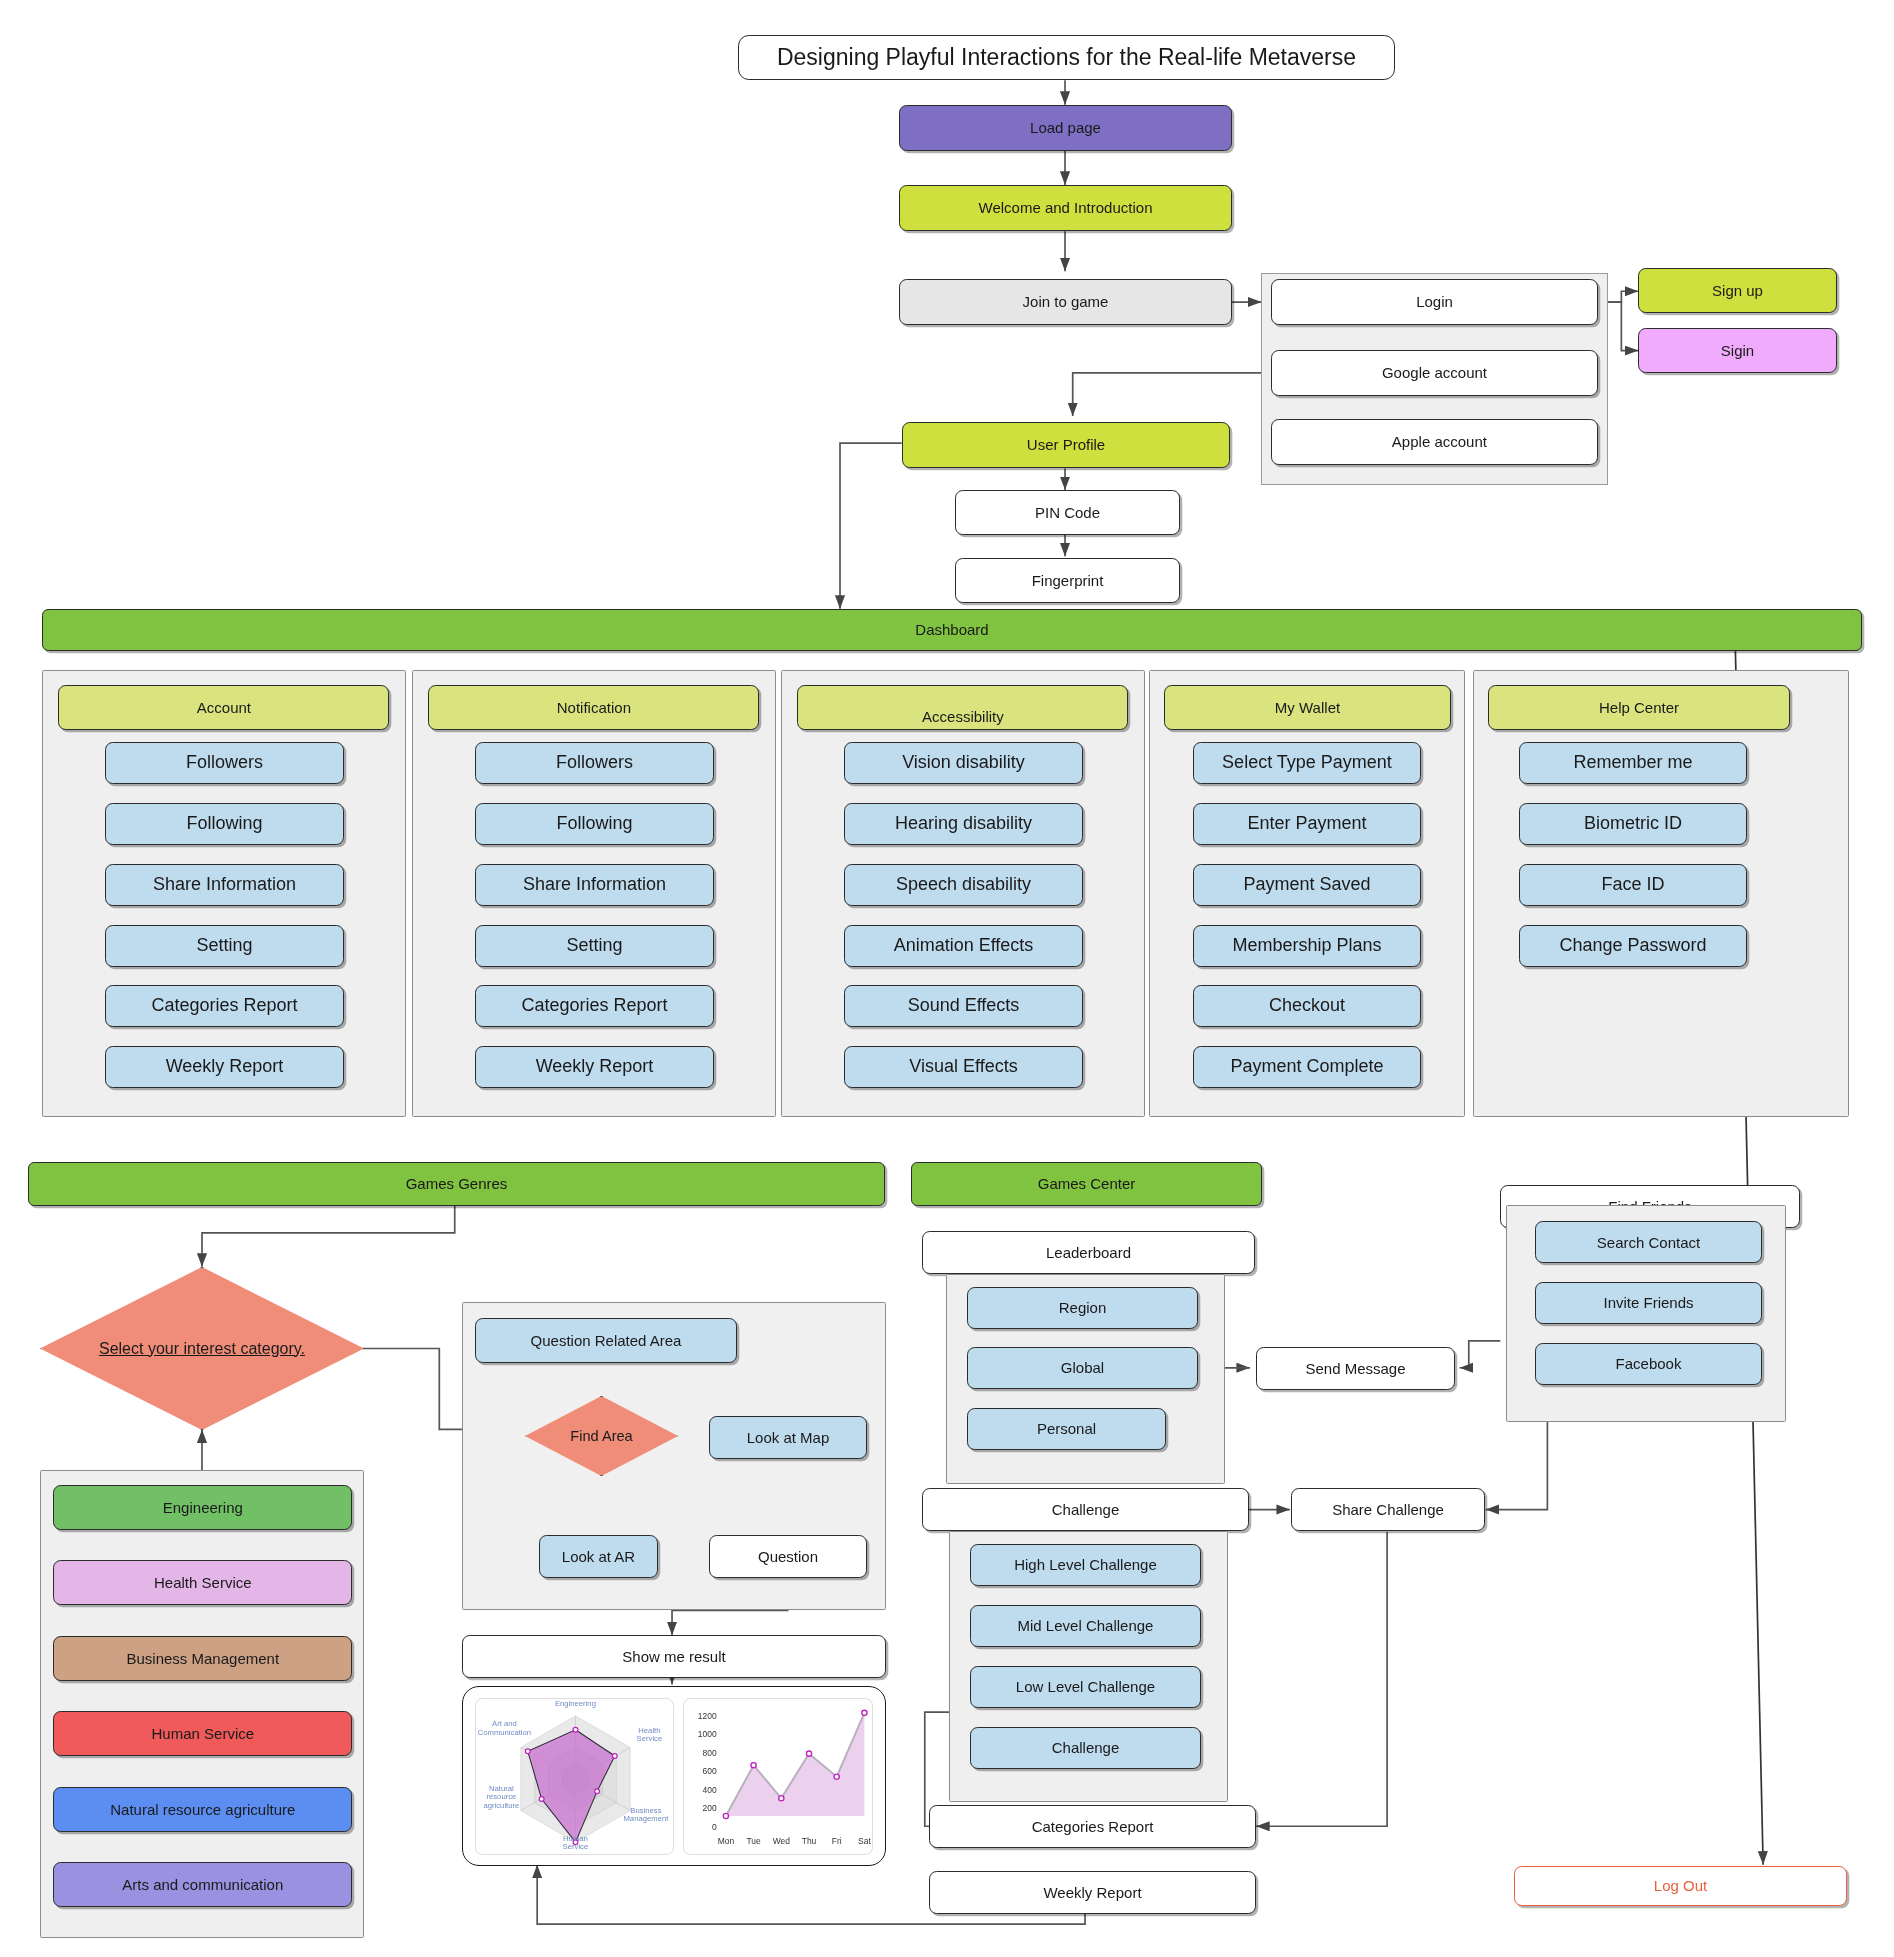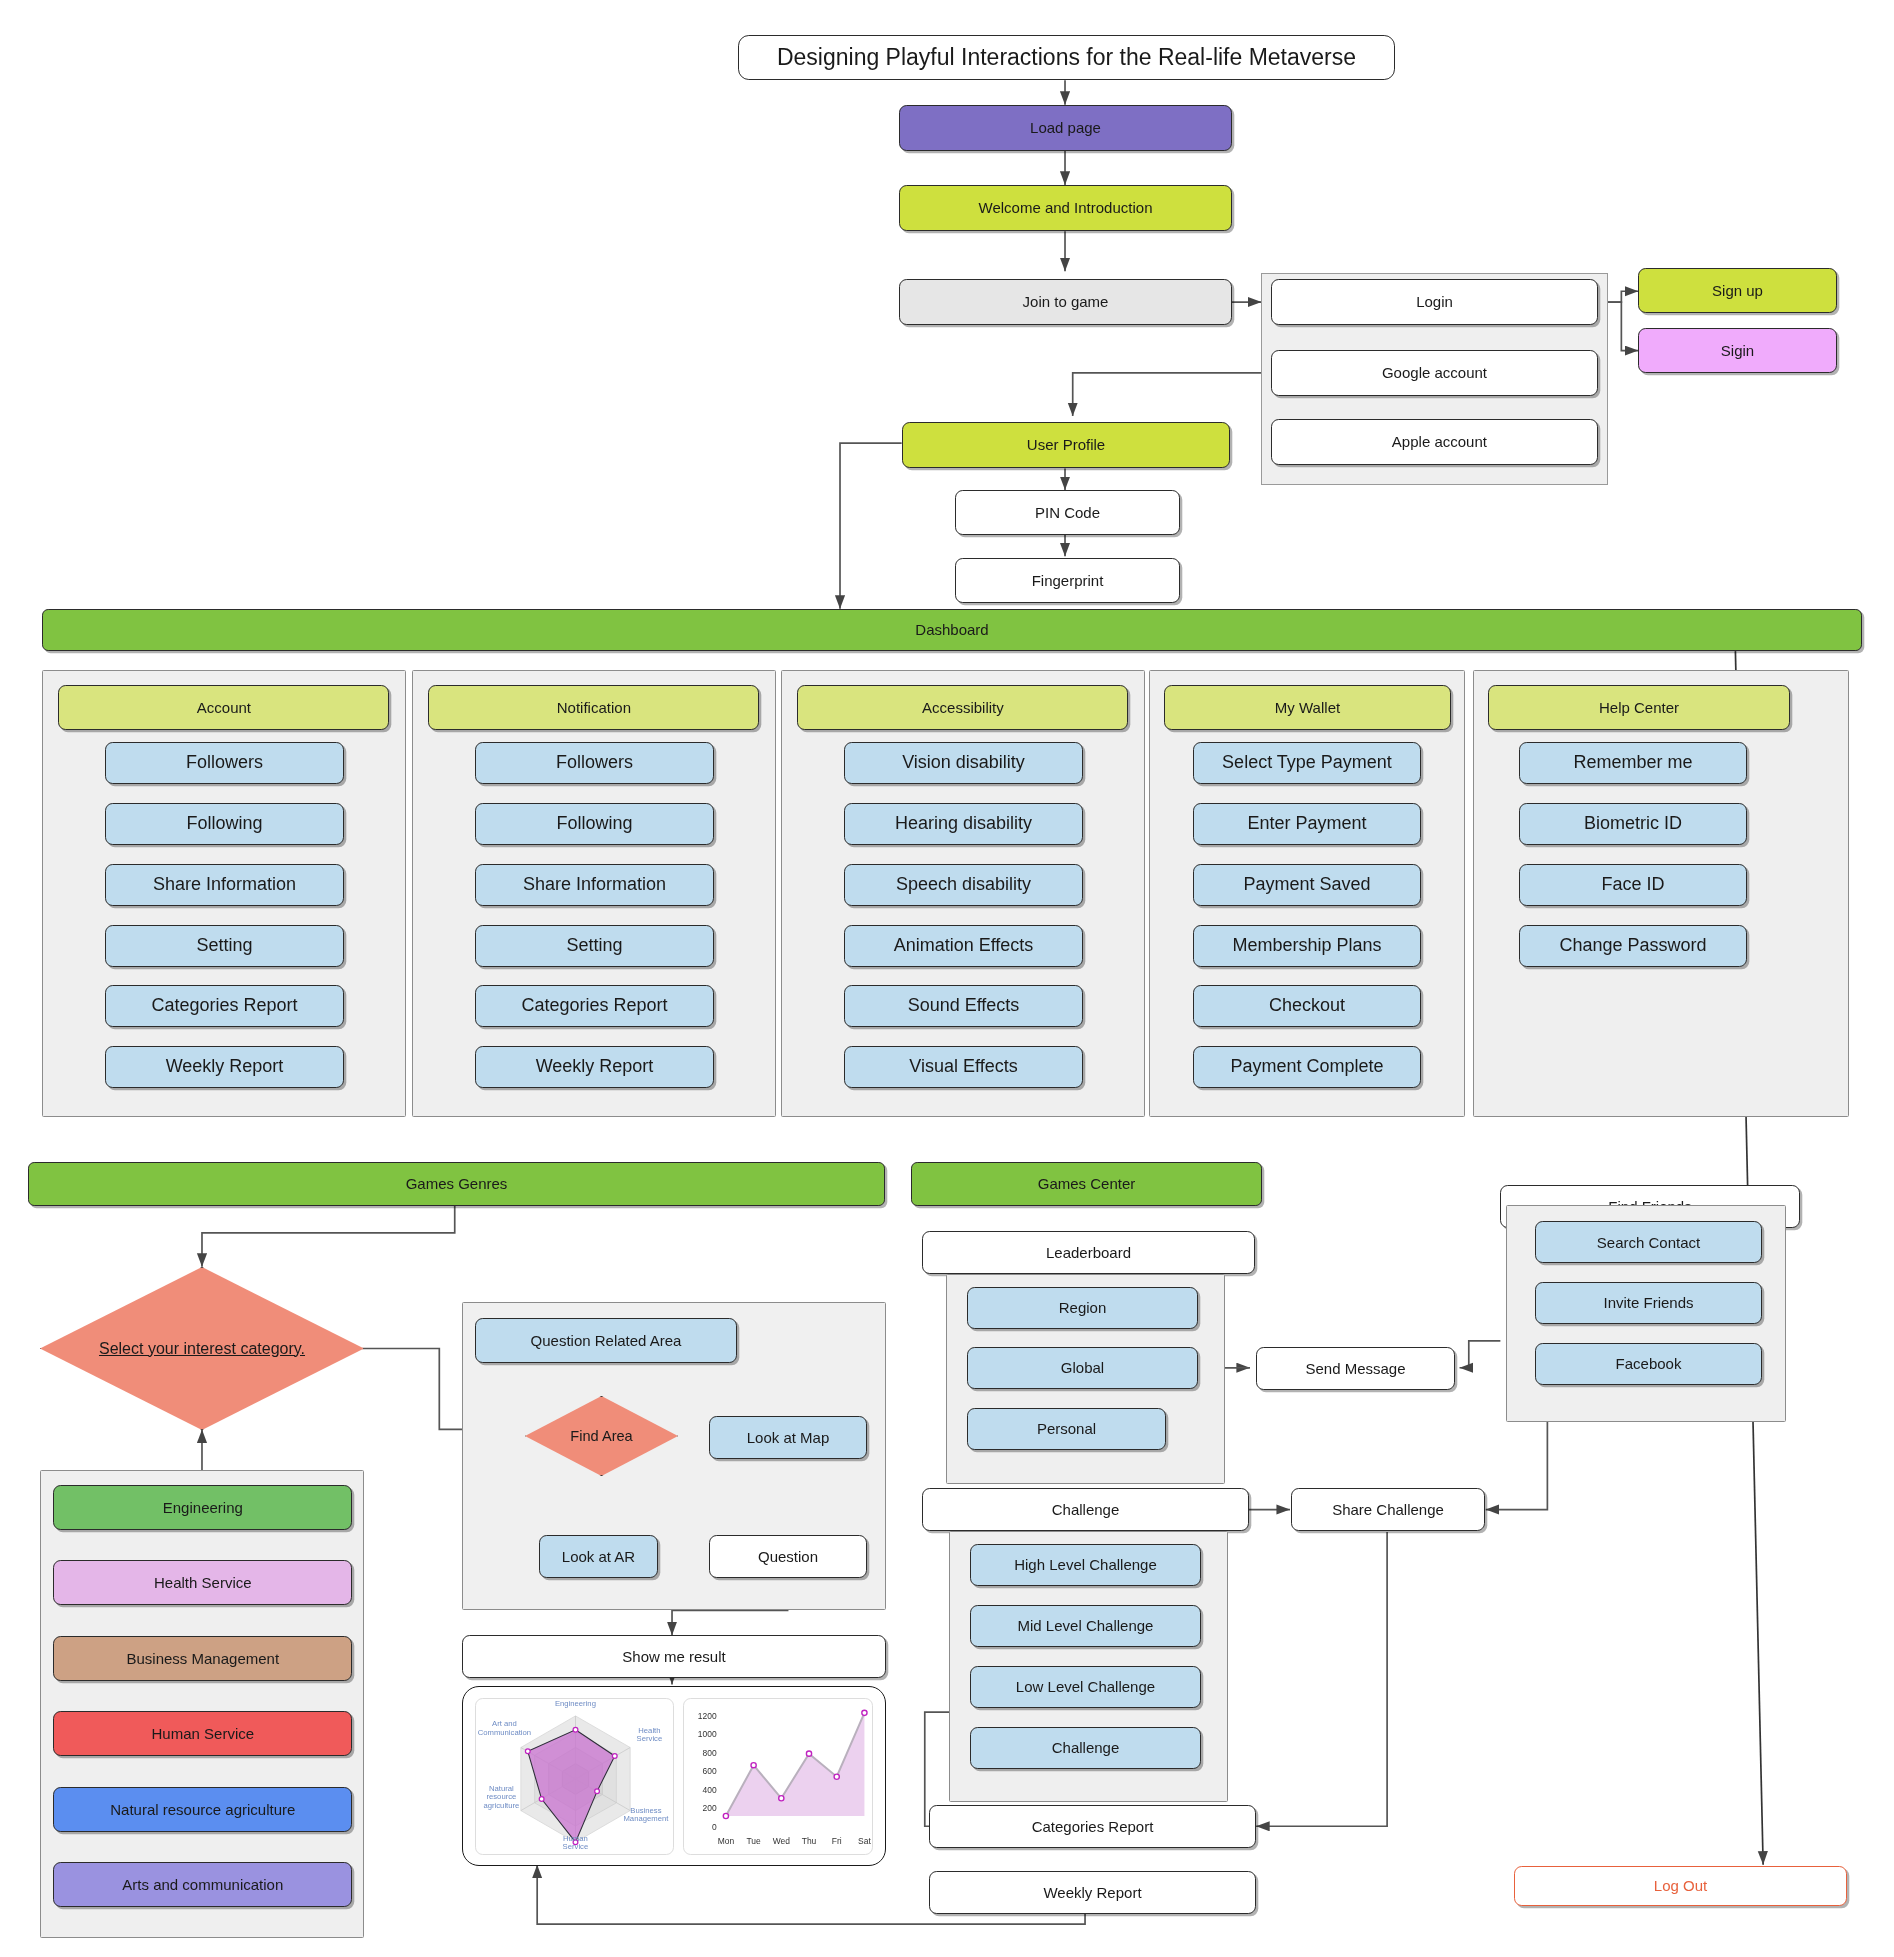--- a/index.html
+++ b/index.html
@@ -235,21 +235,21 @@
       </div>
     <div class="node t-sub f-blue shadow" style="left:62px;top:314px;width:239px;height:42px;">
       <span>Categories Report</span>
       </div>
     <div class="node t-sub f-blue shadow" style="left:62px;top:375px;width:239px;height:42px;">
       <span>Weekly Report</span>
       </div>
   </div>
 
   <div class="grp" style="left:781px;top:670px;width:364px;height:447px;">
-    <div class="node t-main f-limesoft shadow" style="left:15.4px;top:14px;width:331px;height:45px;">
+    <div class="node t-main f-limesoft shadow" style="left:15.4px;top:14px;width:331px;height:45px;align-items:flex-end;">
       <span>Accessibility</span>
     </div>
     <div class="node t-sub f-blue shadow" style="left:62px;top:71px;width:239px;height:42px;">
       <span>Vision disability</span>
       </div>
     <div class="node t-sub f-blue shadow" style="left:62px;top:132px;width:239px;height:42px;">
       <span>Hearing disability</span>
       </div>
     <div class="node t-sub f-blue shadow" style="left:62px;top:193px;width:239px;height:42px;">
       <span>Speech disability</span>

